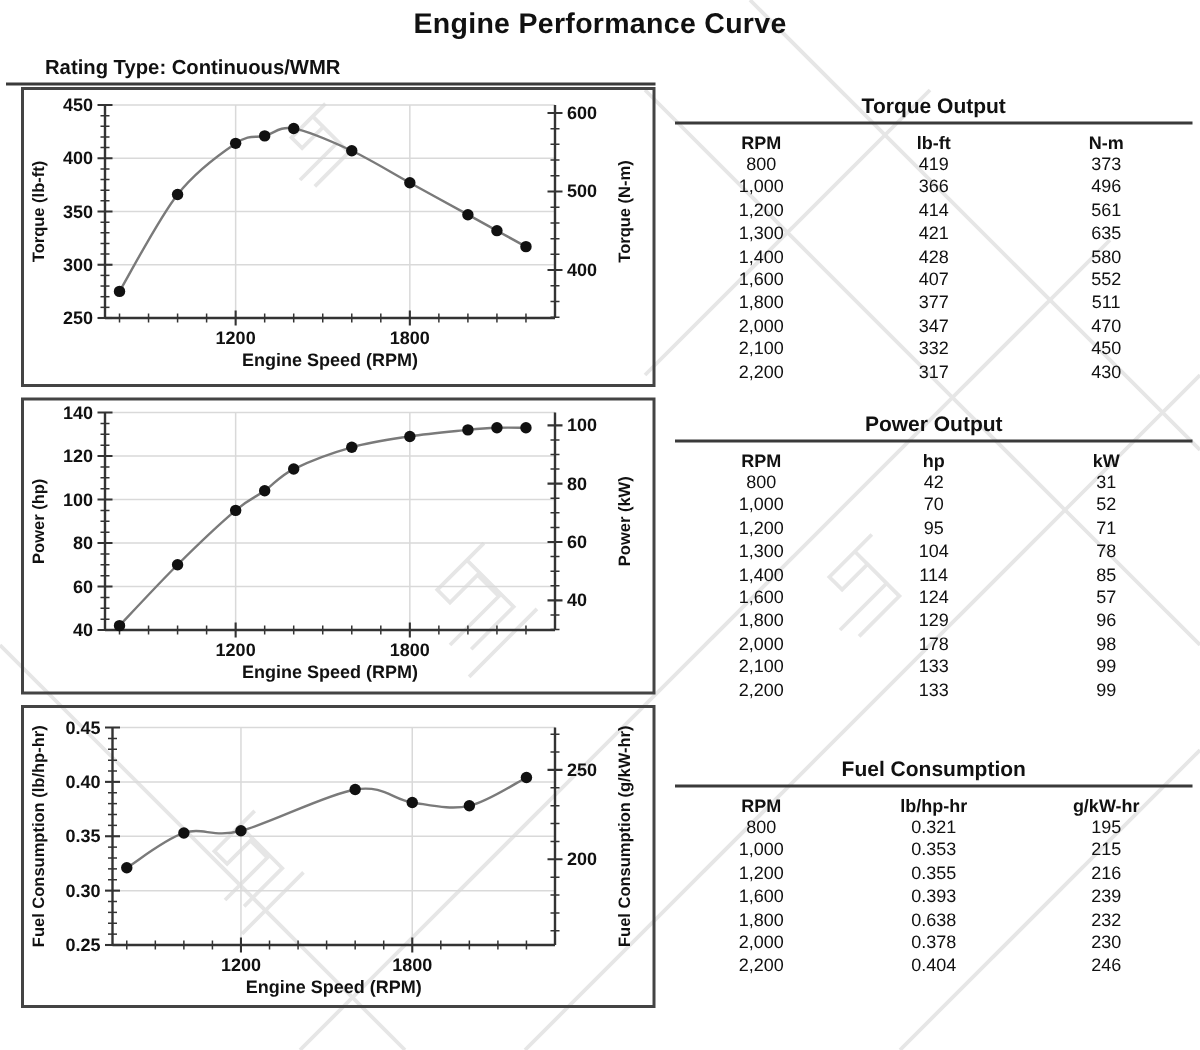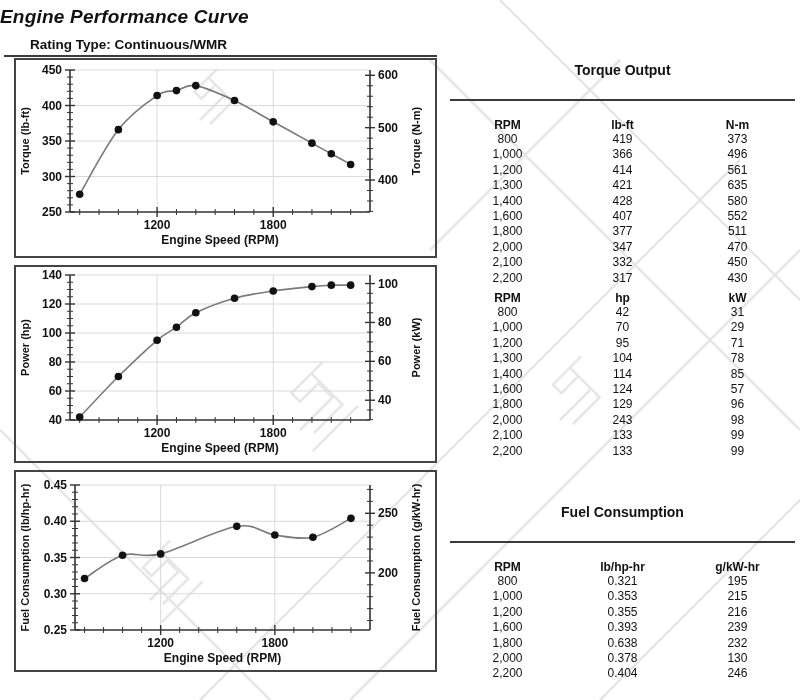--- a/index.html
+++ b/index.html
@@ -3,45 +3,45 @@
 <meta charset="utf-8">
 <style>
   html,body{margin:0;padding:0;background:#fff;}
   .page{
     position:relative;width:800px;height:700px;background:#ffffff;
     font-family:"Liberation Sans", sans-serif;color:#111;overflow:hidden;
   }
   .watermark{position:absolute;left:0;top:0;z-index:0;pointer-events:none;}
   .content-layer{position:absolute;left:0;top:0;width:800px;height:700px;z-index:1;}
   .page-title{
-    position:absolute;left:0;top:6px;width:800px;
-    font-size:19px;font-weight:bold;letter-spacing:.2px;font-style:italic;
+    position:absolute;left:0;top:6px;width:800px;text-align:center;
+    font-size:19px;font-weight:bold;letter-spacing:.2px;
   }
   .rating{
     position:absolute;left:30px;top:37px;font-size:13.5px;font-weight:bold;text-align:right;
   }
   .rating-rule{
     position:absolute;left:4px;top:55px;width:433px;height:0;
     border-top:2px solid #3a3a3a;
   }
   .chart-box{
     position:absolute;border:2px solid #444;background:transparent;box-sizing:border-box;
   }
   #chart-0{left:14px;top:58px;width:423px;height:200px;}
   #chart-1{left:14px;top:265px;width:423px;height:198px;}
   #chart-2{left:14px;top:470px;width:423px;height:202px;}
   .rtable{position:absolute;left:450px;width:345px;}
   #table-0{top:62px;}
   #table-1{top:274px;}
   #table-2{top:504px;}
   .rtitle{
-    text-align:center;font-size:14px;font-weight:bold;padding-bottom:21px;
+    text-align:center;font-size:14px;font-weight:bold;padding-bottom:3px;
     border-bottom:2px solid #3a3a3a;
   }
-  .rhead{display:flex;margin-top:17px;font-weight:bold;font-size:12px;}
+  .rhead{display:flex;margin-top:5px;font-weight:bold;font-size:12px;}
   .rrow{display:flex;font-size:12px;height:15.4px;line-height:15.4px;align-items:flex-end;}
   .cell{width:33.33%;text-align:center;}
   svg text{font-family:"Liberation Sans", sans-serif;}
 </style>
 </head>
 <body>
 
 <div class="page">
 
   <svg class="watermark" width="800" height="700" viewBox="0 0 800 700" fill="none" stroke="#e6e6e6" stroke-width="2.5">
@@ -381,35 +381,36 @@
           </div>
           <div class="rrow">
             <div class="cell">2,200</div>
             <div class="cell">317</div>
             <div class="cell">430</div>
           </div>
         </div>
     </div>
 
     <div class="rtable" id="table-1">
+      <div class="rtitle">Power Output</div>
       <div class="rhead">
         <div class="cell">RPM</div>
         <div class="cell">hp</div>
         <div class="cell">kW</div>
       </div>
       <div class="rbody">
           <div class="rrow">
             <div class="cell">800</div>
             <div class="cell">42</div>
             <div class="cell">31</div>
           </div>
           <div class="rrow">
             <div class="cell">1,000</div>
             <div class="cell">70</div>
-            <div class="cell">29</div>
+            <div class="cell">52</div>
           </div>
           <div class="rrow">
             <div class="cell">1,200</div>
             <div class="cell">95</div>
             <div class="cell">71</div>
           </div>
           <div class="rrow">
             <div class="cell">1,300</div>
             <div class="cell">104</div>
             <div class="cell">78</div>
@@ -424,21 +425,21 @@
             <div class="cell">124</div>
             <div class="cell">57</div>
           </div>
           <div class="rrow">
             <div class="cell">1,800</div>
             <div class="cell">129</div>
             <div class="cell">96</div>
           </div>
           <div class="rrow">
             <div class="cell">2,000</div>
-            <div class="cell">243</div>
+            <div class="cell">178</div>
             <div class="cell">98</div>
           </div>
           <div class="rrow">
             <div class="cell">2,100</div>
             <div class="cell">133</div>
             <div class="cell">99</div>
           </div>
           <div class="rrow">
             <div class="cell">2,200</div>
             <div class="cell">133</div>
@@ -476,21 +477,21 @@
             <div class="cell">239</div>
           </div>
           <div class="rrow">
             <div class="cell">1,800</div>
             <div class="cell">0.638</div>
             <div class="cell">232</div>
           </div>
           <div class="rrow">
             <div class="cell">2,000</div>
             <div class="cell">0.378</div>
-            <div class="cell">130</div>
+            <div class="cell">230</div>
           </div>
           <div class="rrow">
             <div class="cell">2,200</div>
             <div class="cell">0.404</div>
             <div class="cell">246</div>
           </div>
         </div>
     </div>
 
   </div>

